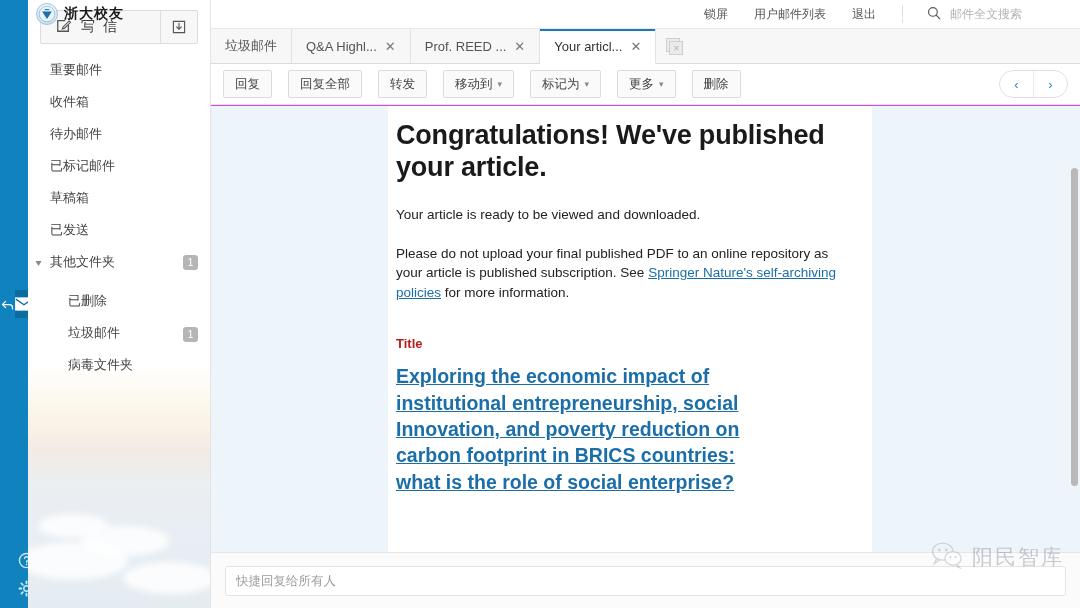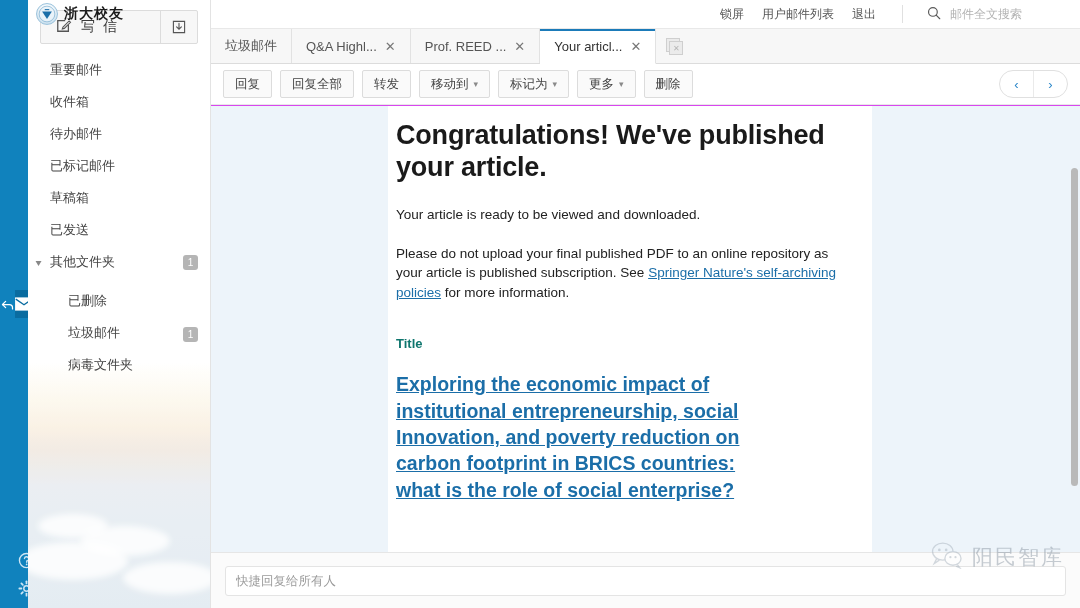--- a/index.html
+++ b/index.html
@@ -203,21 +203,21 @@
     font-weight: bold;
     font-size: 14px;
     color: #1b1b1b;
     letter-spacing: 1px;
     white-space: nowrap;
   }
   .top-spacer { flex: 1; }
   .top-link {
     font-size: 12px;
     color: #555;
-    margin-left: 18px;
+    margin-left: 26px;
     white-space: nowrap;
   }
   .search-wrap {
     display: flex;
     align-items: center;
     gap: 7px;
     margin-left: 26px;
     padding-left: 24px;
     border-left: 1px solid #e0e0e0;
     height: 18px;
@@ -292,21 +292,21 @@
 
   
   .toolbar {
     height: 40px;
     flex: 0 0 40px;
     display: flex;
     align-items: center;
     padding: 0 12px;
     border-bottom: 1px solid #e8e8e8;
     background: #fff;
-    gap: 0;
+    gap: 8px;
   }
   .tbtn {
     height: 26px;
     display: flex;
     align-items: center;
     gap: 5px;
     padding: 0 11px;
     margin-right: 8px;
     border: 1px solid #dcdcdc;
     background: #fafafa;
@@ -368,22 +368,22 @@
     color: #222;
     margin: 0 0 19px 0;
   }
   .mail-link {
     color: #1b6ea8;
     text-decoration: underline;
   }
   .mail-label {
     font-size: 13px;
     font-weight: bold;
-    color: #0f766e;
-    margin: 34px 0 20px 0;
+    color: #b91c1c;
+    margin: 34px 0 12px 0;
   }
   .mail-title-link {
     display: block;
     font-size: 19.5px;
     line-height: 1.35;
     font-weight: bold;
     color: #1b6ea8;
     text-decoration: underline;
     max-width: 365px;
   }

